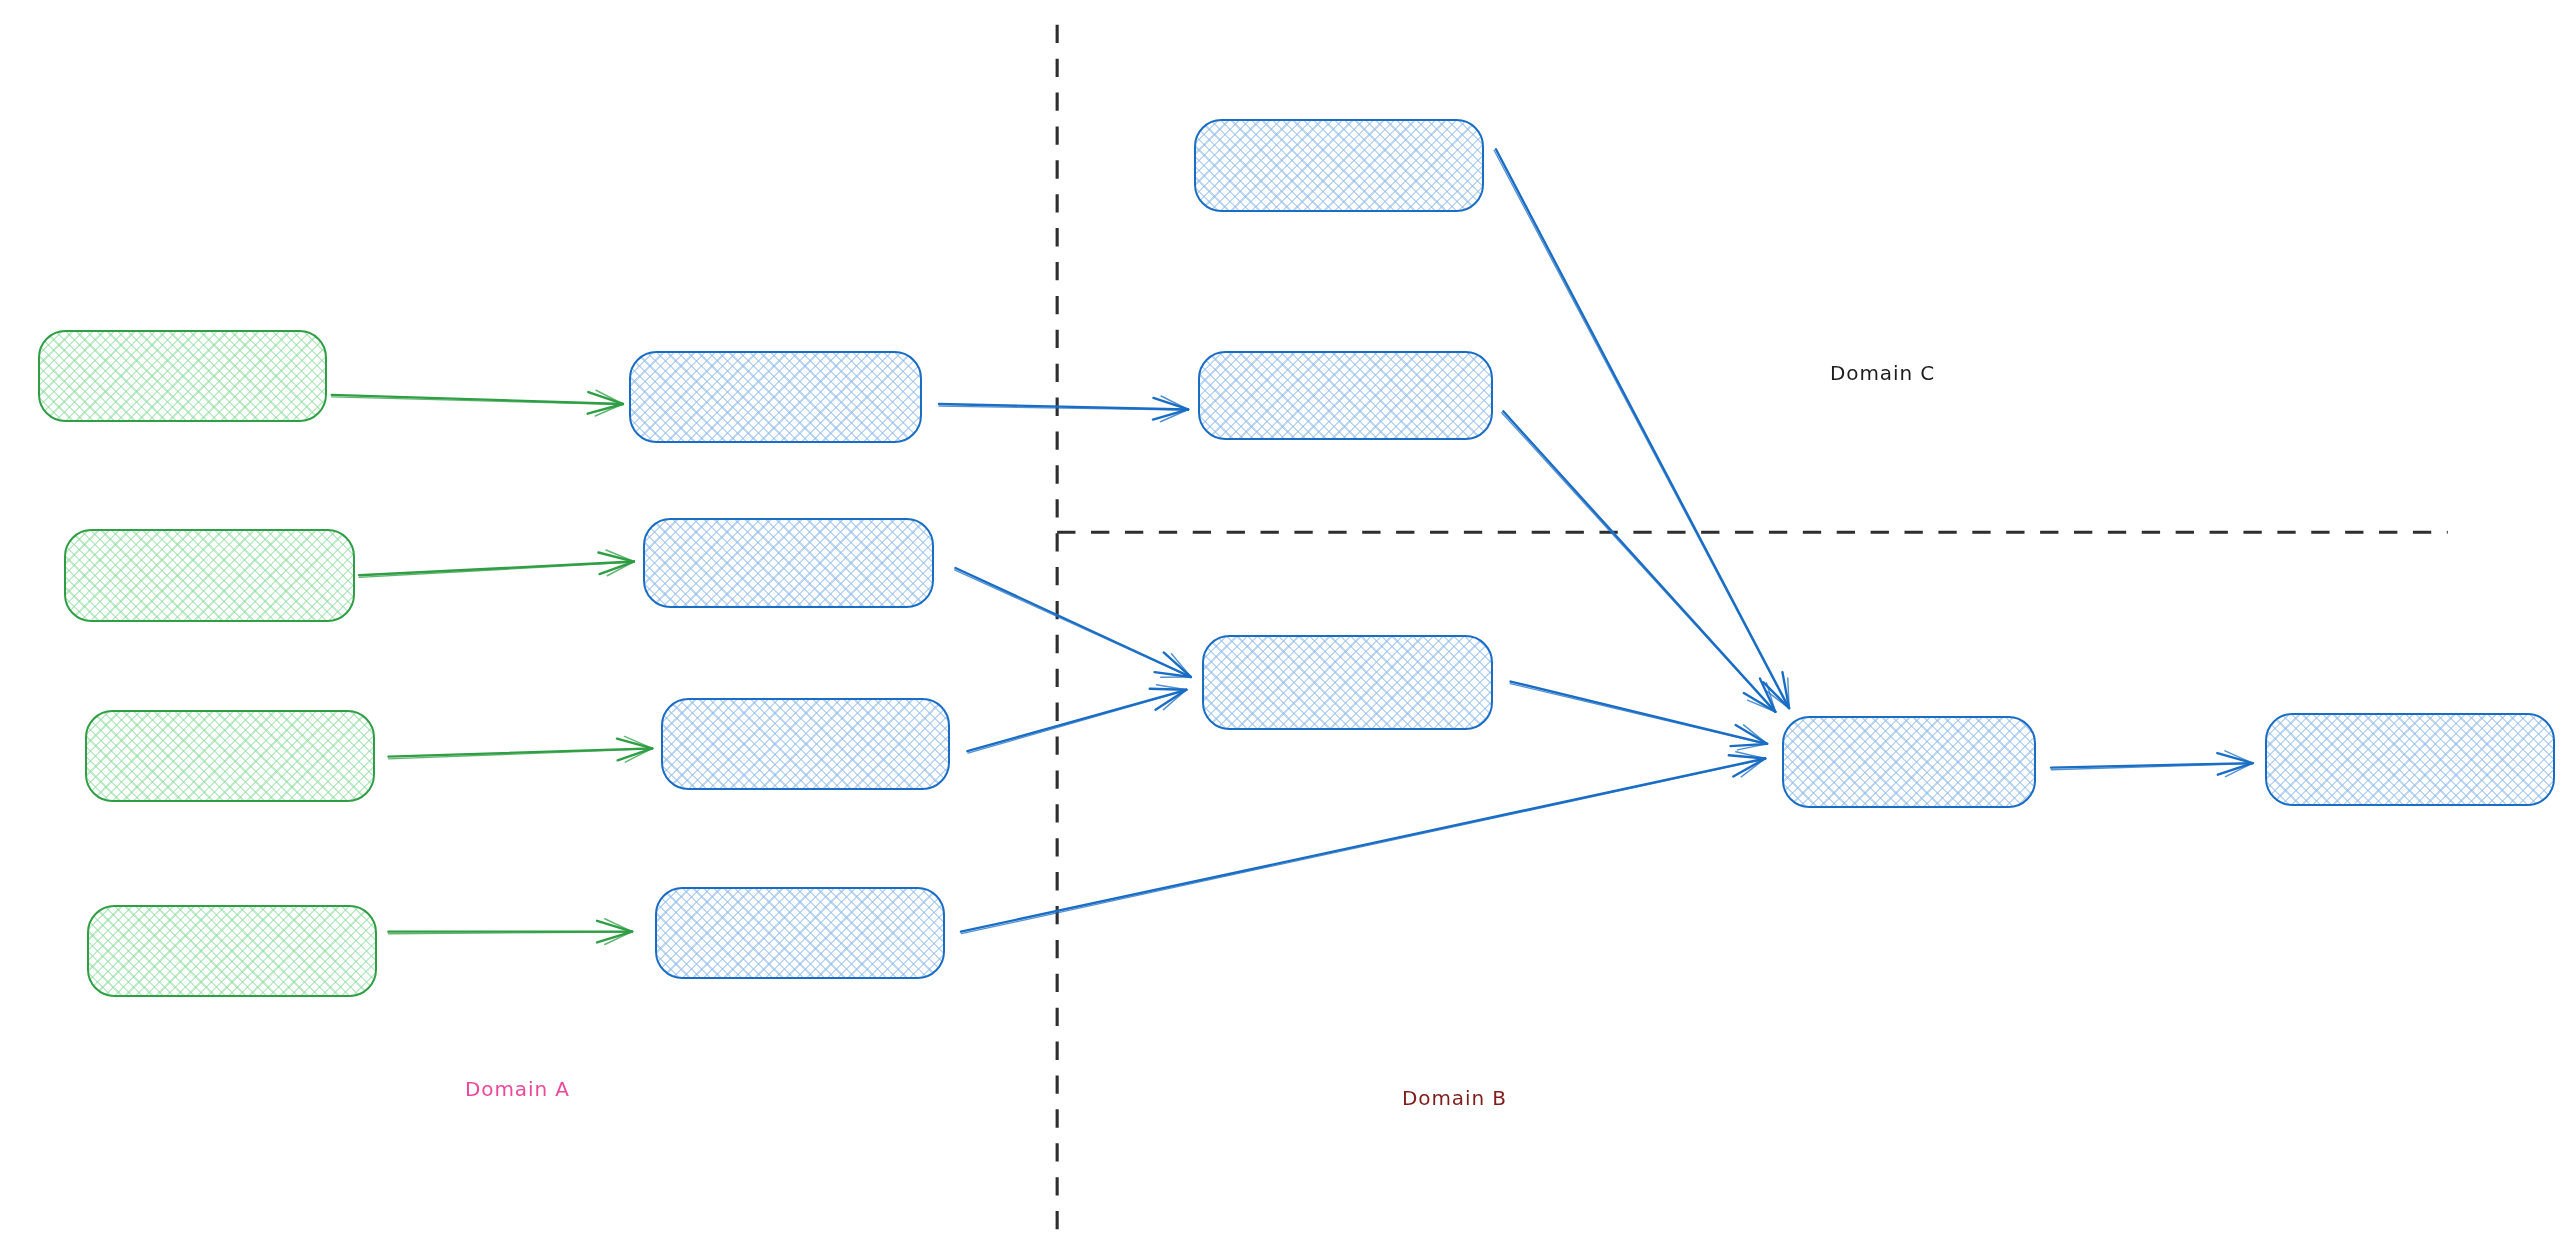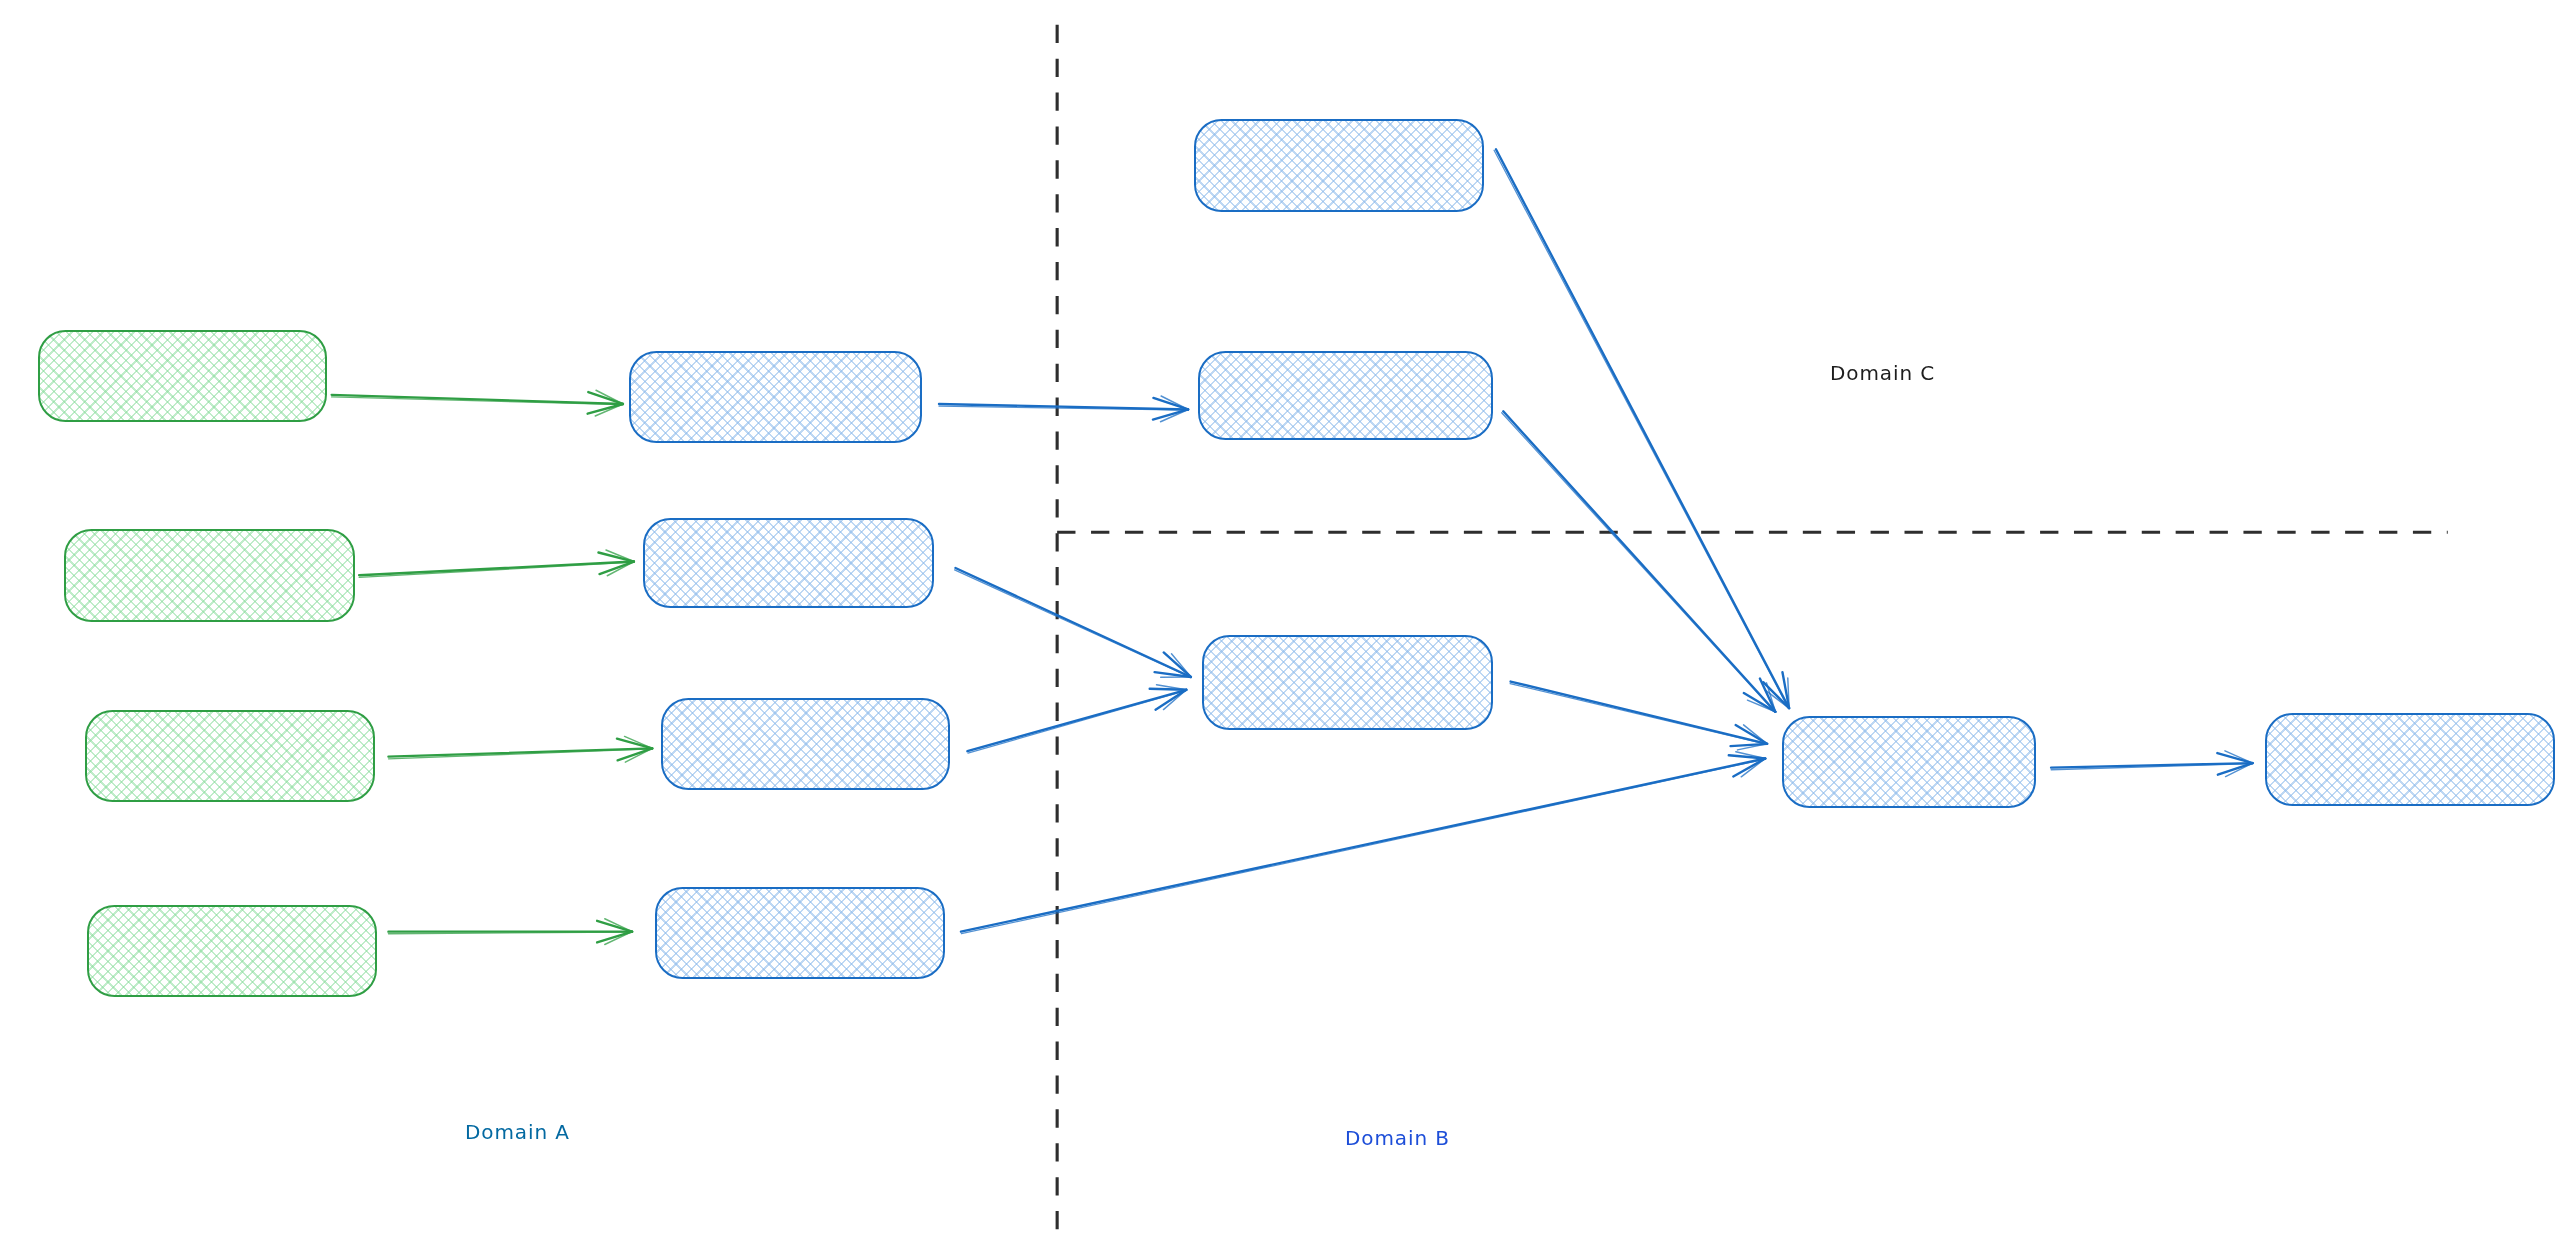--- a/index.html
+++ b/index.html
@@ -153,17 +153,17 @@
     <div class="node" style="left: 87px; top: 905px; width: 290px; height: 92px; border-color: rgb(47, 158, 68); background: repeating-linear-gradient(45deg, rgba(130, 218, 150, 0.5) 0px, rgba(130, 218, 150, 0.5) 1.6px, transparent 1.6px, transparent 7.3px), repeating-linear-gradient(135deg, rgba(130, 218, 150, 0.5) 0px, rgba(130, 218, 150, 0.5) 1.6px, transparent 1.6px, transparent 7.3px);"></div>
     <div class="node" style="left: 629px; top: 351px; width: 293px; height: 92px; border-color: rgb(26, 109, 196); background: repeating-linear-gradient(45deg, rgba(137, 184, 234, 0.55) 0px, rgba(137, 184, 234, 0.55) 1.6px, transparent 1.6px, transparent 7.3px), repeating-linear-gradient(135deg, rgba(137, 184, 234, 0.55) 0px, rgba(137, 184, 234, 0.55) 1.6px, transparent 1.6px, transparent 7.3px);"></div>
     <div class="node" style="left: 643px; top: 518px; width: 291px; height: 90px; border-color: rgb(26, 109, 196); background: repeating-linear-gradient(45deg, rgba(137, 184, 234, 0.55) 0px, rgba(137, 184, 234, 0.55) 1.6px, transparent 1.6px, transparent 7.3px), repeating-linear-gradient(135deg, rgba(137, 184, 234, 0.55) 0px, rgba(137, 184, 234, 0.55) 1.6px, transparent 1.6px, transparent 7.3px);"></div>
     <div class="node" style="left: 661px; top: 698px; width: 289px; height: 92px; border-color: rgb(26, 109, 196); background: repeating-linear-gradient(45deg, rgba(137, 184, 234, 0.55) 0px, rgba(137, 184, 234, 0.55) 1.6px, transparent 1.6px, transparent 7.3px), repeating-linear-gradient(135deg, rgba(137, 184, 234, 0.55) 0px, rgba(137, 184, 234, 0.55) 1.6px, transparent 1.6px, transparent 7.3px);"></div>
     <div class="node" style="left: 655px; top: 887px; width: 290px; height: 92px; border-color: rgb(26, 109, 196); background: repeating-linear-gradient(45deg, rgba(137, 184, 234, 0.55) 0px, rgba(137, 184, 234, 0.55) 1.6px, transparent 1.6px, transparent 7.3px), repeating-linear-gradient(135deg, rgba(137, 184, 234, 0.55) 0px, rgba(137, 184, 234, 0.55) 1.6px, transparent 1.6px, transparent 7.3px);"></div>
     <div class="node" style="left: 1194px; top: 119px; width: 290px; height: 93px; border-color: rgb(26, 109, 196); background: repeating-linear-gradient(45deg, rgba(137, 184, 234, 0.55) 0px, rgba(137, 184, 234, 0.55) 1.6px, transparent 1.6px, transparent 7.3px), repeating-linear-gradient(135deg, rgba(137, 184, 234, 0.55) 0px, rgba(137, 184, 234, 0.55) 1.6px, transparent 1.6px, transparent 7.3px);"></div>
     <div class="node" style="left: 1198px; top: 351px; width: 295px; height: 89px; border-color: rgb(26, 109, 196); background: repeating-linear-gradient(45deg, rgba(137, 184, 234, 0.55) 0px, rgba(137, 184, 234, 0.55) 1.6px, transparent 1.6px, transparent 7.3px), repeating-linear-gradient(135deg, rgba(137, 184, 234, 0.55) 0px, rgba(137, 184, 234, 0.55) 1.6px, transparent 1.6px, transparent 7.3px);"></div>
     <div class="node" style="left: 1202px; top: 635px; width: 291px; height: 95px; border-color: rgb(26, 109, 196); background: repeating-linear-gradient(45deg, rgba(137, 184, 234, 0.55) 0px, rgba(137, 184, 234, 0.55) 1.6px, transparent 1.6px, transparent 7.3px), repeating-linear-gradient(135deg, rgba(137, 184, 234, 0.55) 0px, rgba(137, 184, 234, 0.55) 1.6px, transparent 1.6px, transparent 7.3px);"></div>
     <div class="node" style="left: 1782px; top: 716px; width: 254px; height: 92px; border-color: rgb(26, 109, 196); background: repeating-linear-gradient(45deg, rgba(137, 184, 234, 0.55) 0px, rgba(137, 184, 234, 0.55) 1.6px, transparent 1.6px, transparent 7.3px), repeating-linear-gradient(135deg, rgba(137, 184, 234, 0.55) 0px, rgba(137, 184, 234, 0.55) 1.6px, transparent 1.6px, transparent 7.3px);"></div>
     <div class="node" style="left: 2265px; top: 713px; width: 290px; height: 93px; border-color: rgb(26, 109, 196); background: repeating-linear-gradient(45deg, rgba(137, 184, 234, 0.55) 0px, rgba(137, 184, 234, 0.55) 1.6px, transparent 1.6px, transparent 7.3px), repeating-linear-gradient(135deg, rgba(137, 184, 234, 0.55) 0px, rgba(137, 184, 234, 0.55) 1.6px, transparent 1.6px, transparent 7.3px);"></div>
-    <div class="diagram-label" style="left: 465px; top: 1120px; color: #0369a1;">Domain A</div>
-    <div class="diagram-label" style="left: 1345px; top: 1086px; color: #1d4ed8; margin-top: 40px;">Domain B</div>
+    <div class="diagram-label" style="left: 465px; top: 1077px; color: #ec4899;">Domain A</div>
+    <div class="diagram-label" style="left: 1402px; top: 1086px; color: #7f1d1d;">Domain B</div>
     <div class="diagram-label" style="left: 1830px; top: 361px; color: rgb(30, 30, 30);">Domain C</div>
   </div>
 
 
 </body></html>

